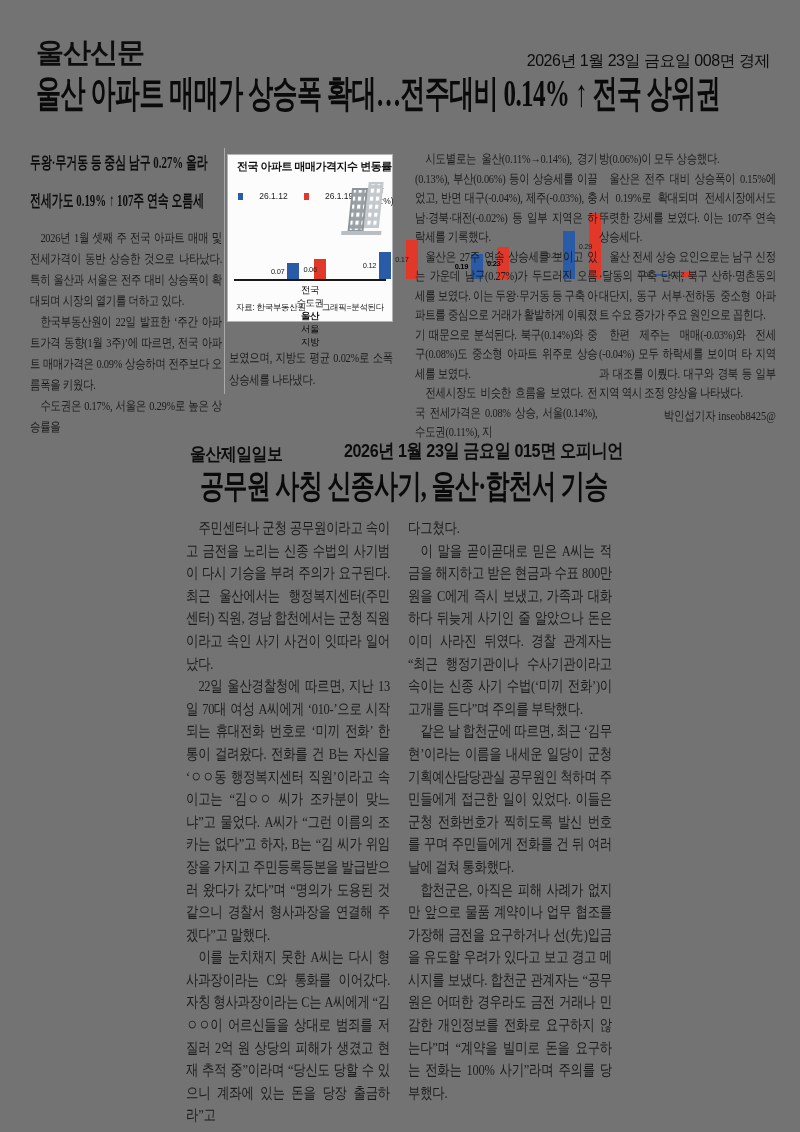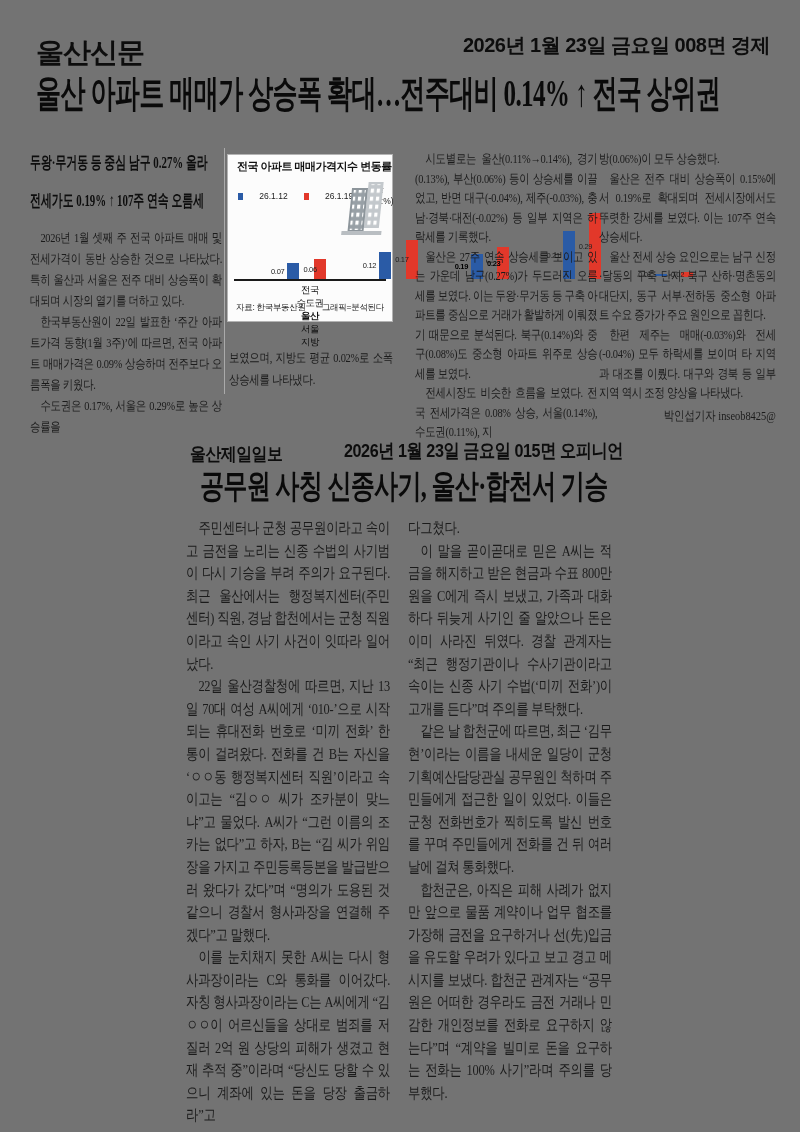--- a/index.html
+++ b/index.html
@@ -6,21 +6,21 @@
   .page{position:relative;width:800px;height:1132px;background:#737373;overflow:hidden;
         font-family:"Liberation Serif","DejaVu Serif",serif;color:#1b1b1b;
         -webkit-font-smoothing:antialiased;}
   .abs{position:absolute;}
   .nowrap{white-space:nowrap;}
   .sans{font-family:"Liberation Sans","DejaVu Sans",sans-serif;}
   .serif{font-family:"Liberation Serif","DejaVu Serif",serif;}
 
   
   .a1-masthead{left:36px;top:34px;font-weight:bold;font-size:28px;letter-spacing:-1px;color:#0d0d0d;}
-  .a1-dateline{right:30px;top:32px;font-weight:bold;font-size:20px;letter-spacing:-0.5px;color:#0d0d0d;}
+  .a1-dateline{right:30px;top:51px;font-weight:normal;font-size:16px;letter-spacing:-0.5px;color:#0d0d0d;}
   .a1-headline{left:36px;top:70px;font-weight:bold;font-size:38px;line-height:46px;color:#0a0a0a;
                transform:scaleX(.66);transform-origin:0 0;letter-spacing:-1px;}
   .a1-divider{left:224px;top:148px;width:1px;height:246px;background:#aaaaaa;}
   .a1-subhead{left:30px;top:144px;font-weight:bold;font-size:17px;line-height:38px;color:#0d0d0d;
               transform:scaleX(.64);transform-origin:0 0;}
   .bodycol{transform:scaleX(.8);transform-origin:0 0;text-align:justify;letter-spacing:-0.3px;}
   .bodycol p{margin:0;}
   .bodycol p.indent{text-indent:1em;}
   .a1-col1{left:30px;top:227px;width:240px;font-size:13px;line-height:21px;}
   .a1-col2cap{left:229px;top:347px;width:205px;font-size:13px;line-height:22px;}

